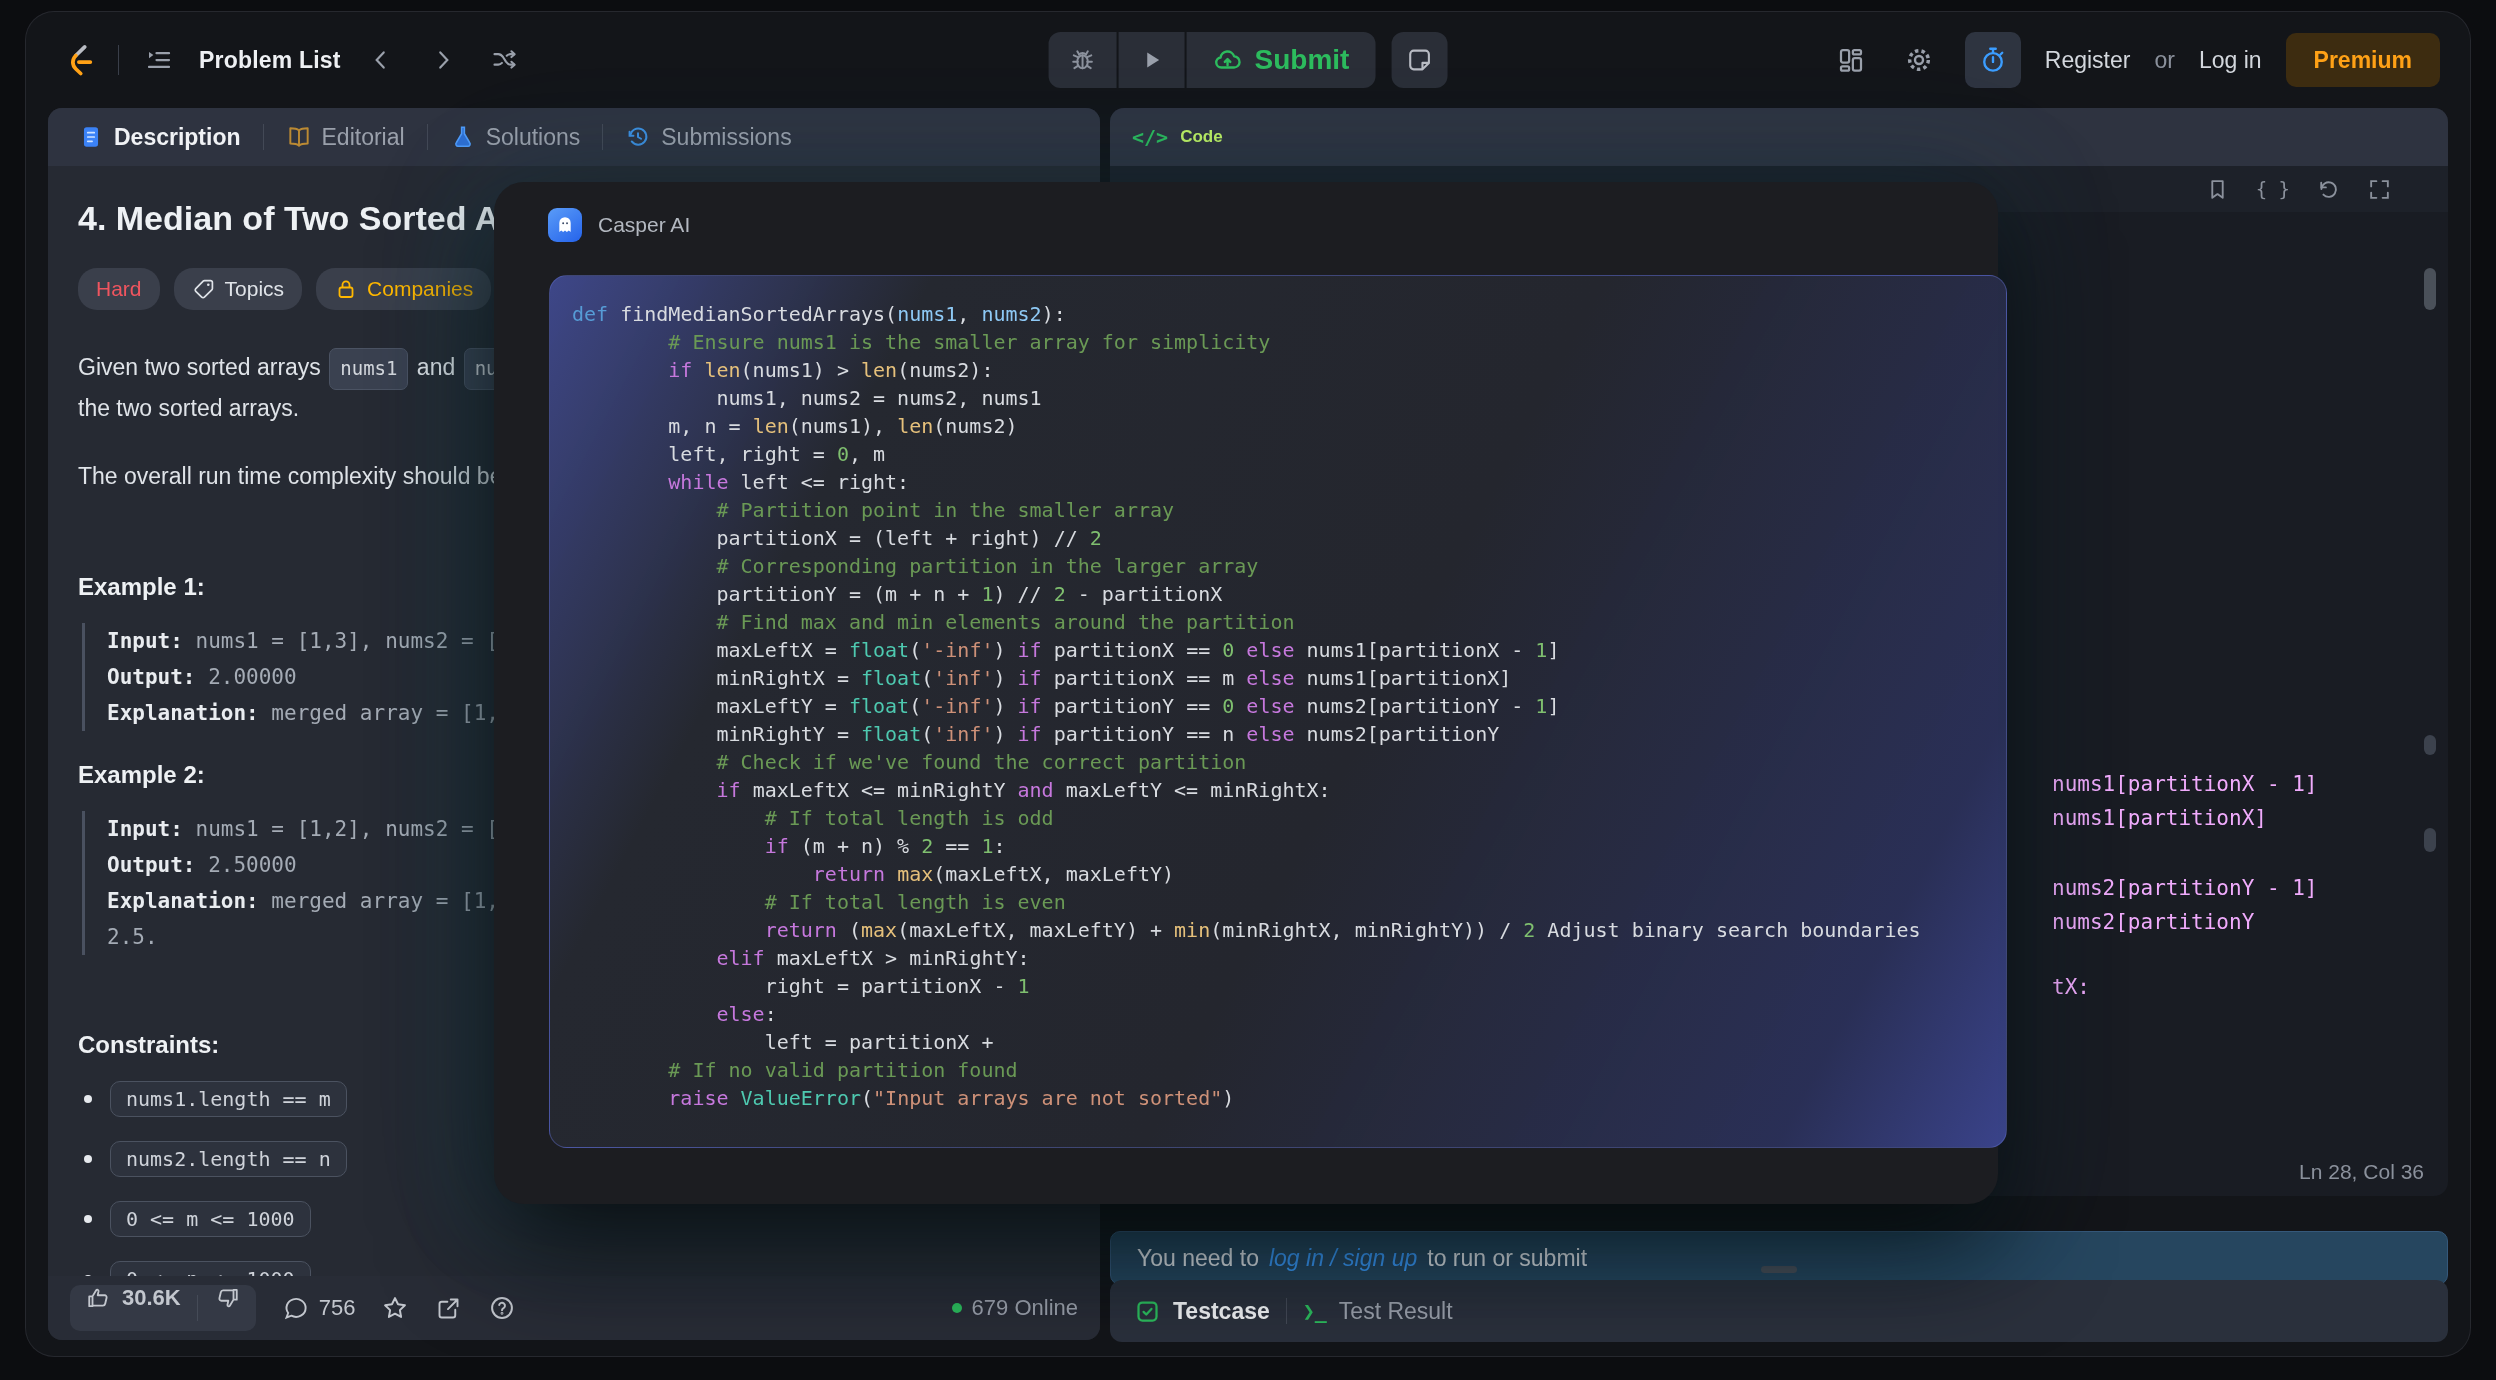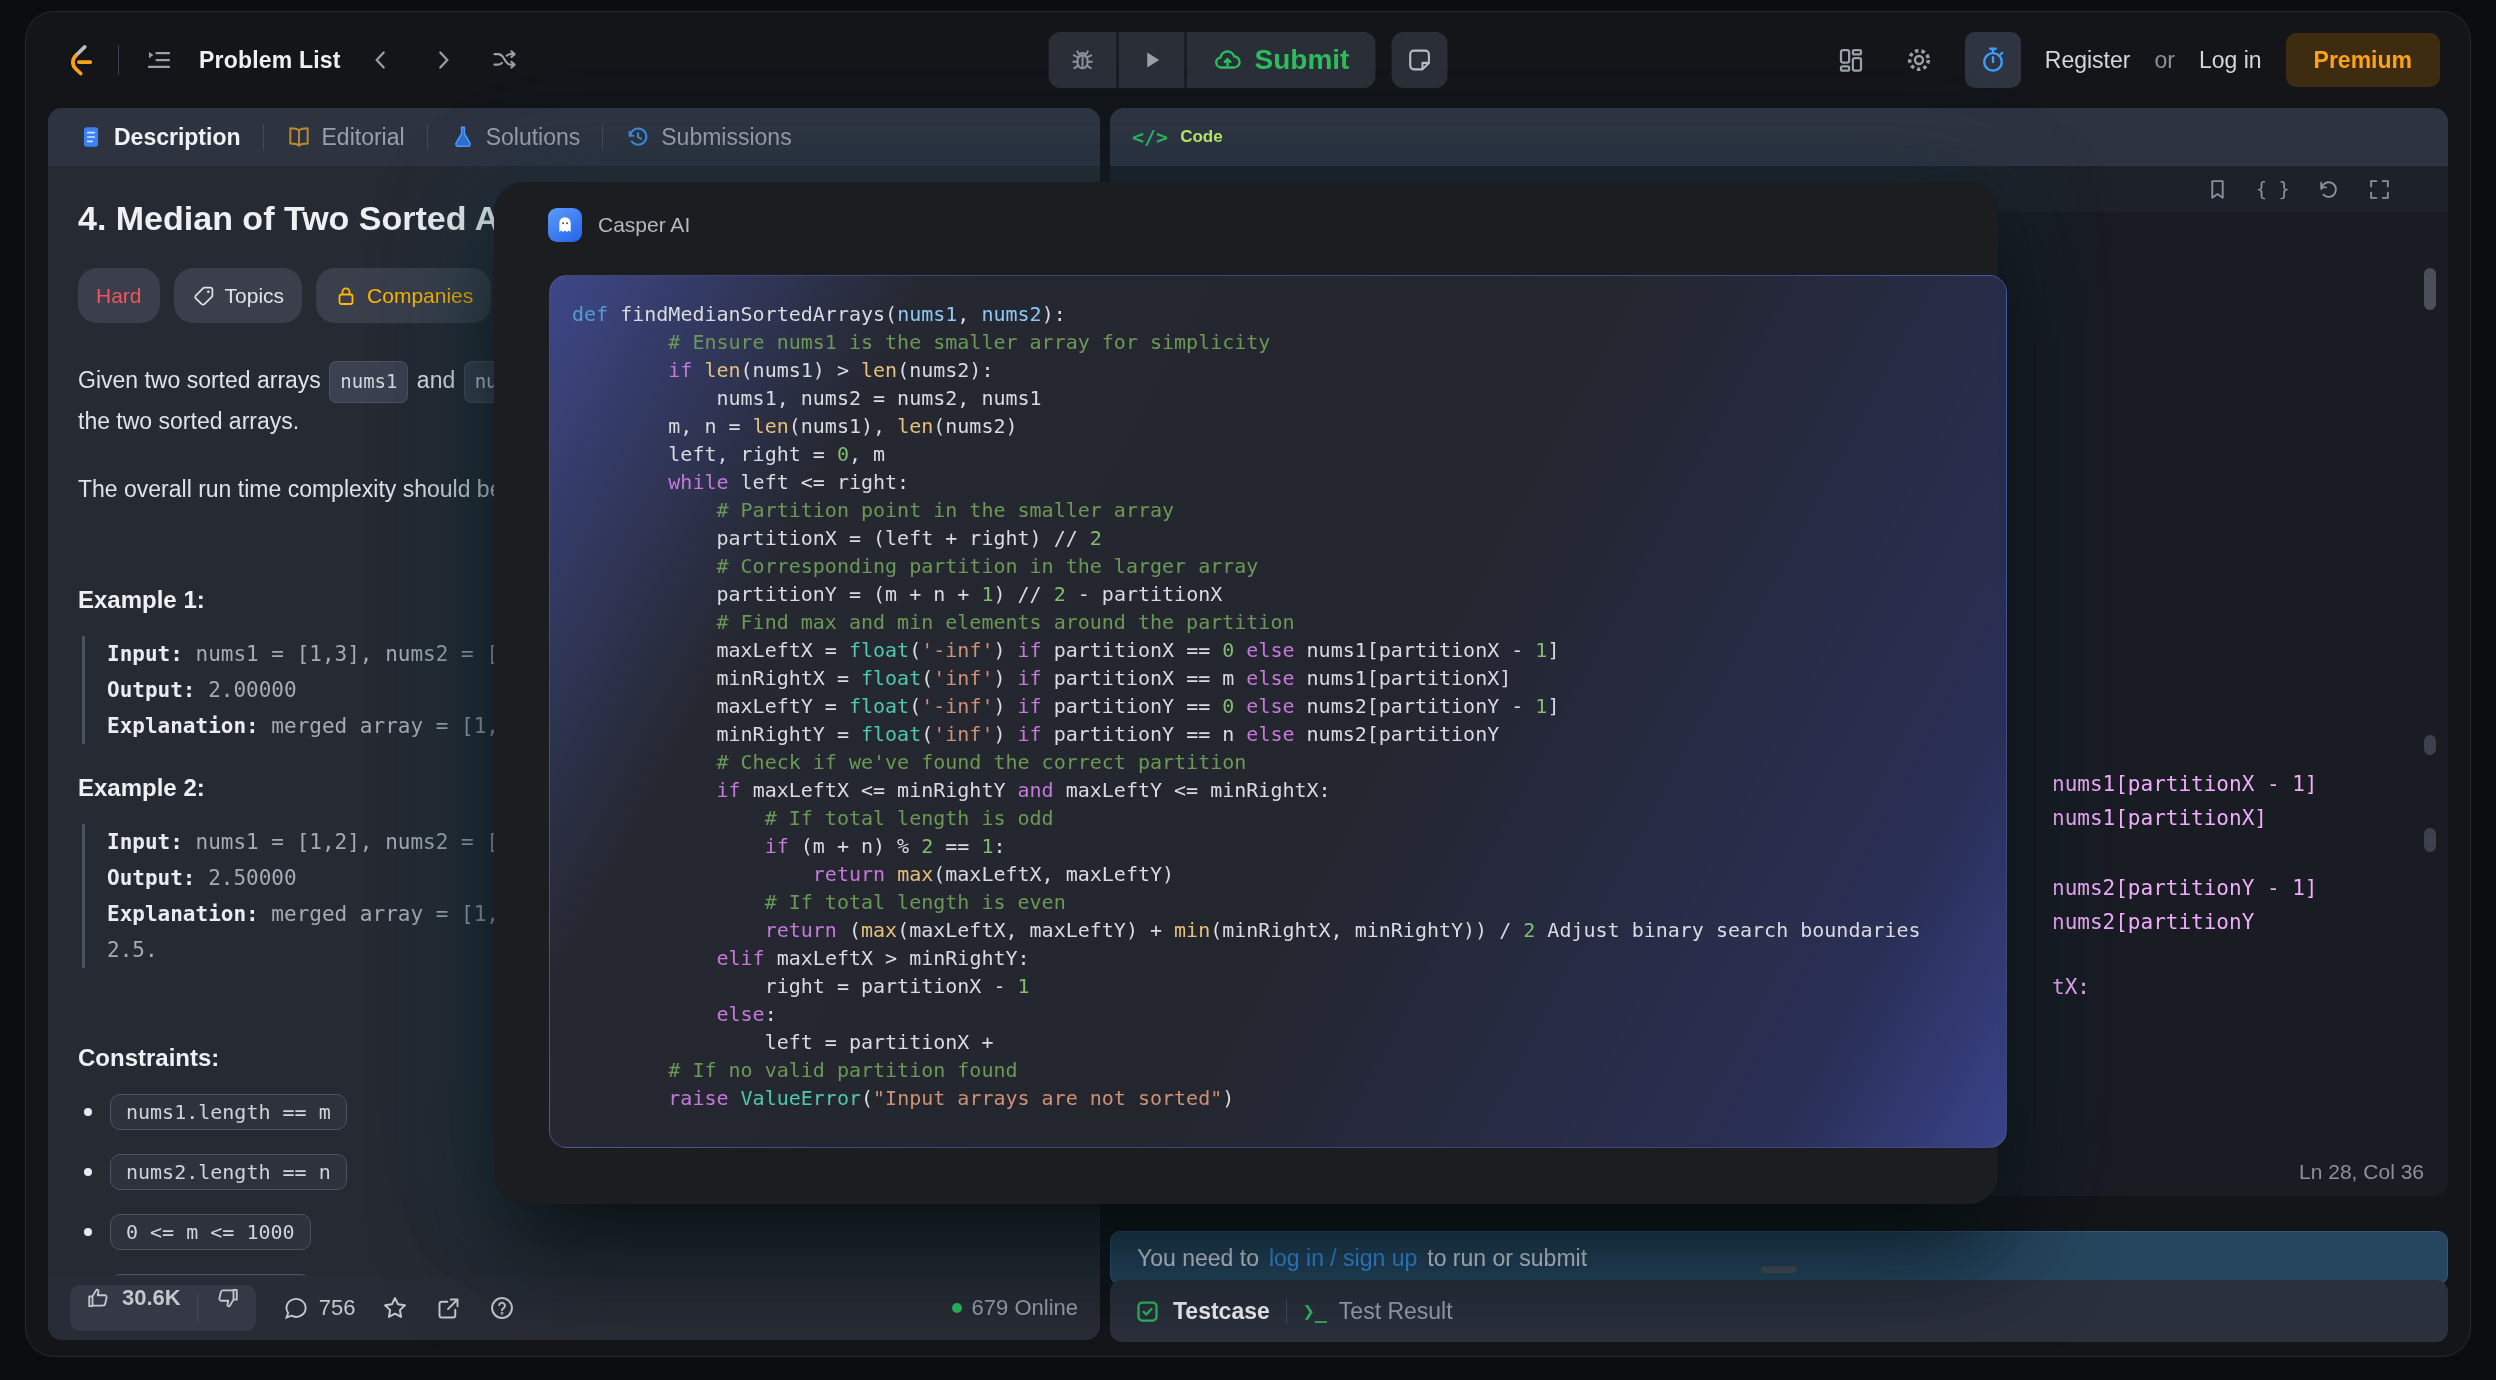--- a/index.html
+++ b/index.html
@@ -27,21 +27,21 @@
 
   
   .left-panel { position:absolute; left:22px; top:96px; width:1052px; height:1232px; background:#262a33; border-radius:14px; overflow:hidden; }
   .tabbar { position:absolute; top:0; left:0; right:0; height:58px; background:#2e3340; display:flex; align-items:center; padding:0 22px; gap:14px; }
   .tab { display:flex; align-items:center; gap:10px; padding:0 8px; font-size:23px; color:#9aa0ab; cursor:pointer; }
   .tab.active { color:#f0f2f5; font-weight:700; }
   .tab-sep { width:1px; height:26px; background:#434956; }
   .lp-body { position:absolute; top:58px; left:0; right:0; bottom:64px; padding:30px 36px 0 30px; overflow:hidden; }
   .p-title { font-size:34px; line-height:44px; font-weight:700; color:#eef1f4; white-space:nowrap; }
   .badges { display:flex; gap:14px; margin-top:28px; }
-  .pill { height:55px; border-radius:19px; background:#3a3f4b; display:flex; align-items:center; gap:9px; padding:0 18px; font-size:21px; color:#dfe3e8; cursor:pointer; }
+  .pill { height:42px; border-radius:19px; background:#3a3f4b; display:flex; align-items:center; gap:9px; padding:0 18px; font-size:21px; color:#dfe3e8; cursor:pointer; }
   .pill .hard { color:#f0555f; }
   .pill .comp { color:#ffb800; }
   .desc-line { margin-top:0; white-space:nowrap; font-size:23px; line-height:37px; color:#dfe3e8; }
   .desc-block { margin-top:38px; }
   .chip { display:inline-block; background:#3a4150; border:1px solid #4b5363; border-radius:7px; padding:1px 10px 2px; font-family:"DejaVu Sans Mono",monospace; font-size:19px; color:#d3d7dd; margin:0 2px; vertical-align:baseline; }
   .sec-h { font-size:24px; font-weight:700; color:#eef1f4; }
   .ex-block { margin-top:22px; border-left:3px solid #4a5160; padding-left:22px; margin-left:4px; }
   .ex-block .cl { font-family:"DejaVu Sans Mono",monospace; font-size:21px; line-height:36px; white-space:pre; }
   .t-eb { color:#e9ecf0; font-weight:700; }
   .t-ev { color:#a4abb5; }
@@ -62,21 +62,21 @@
   .editor-panel { position:absolute; top:0; left:0; right:0; height:1088px; background:#191c23; border-radius:14px; overflow:hidden; }
   .code-header { position:absolute; top:0; left:0; right:0; height:58px; background:#2e3340; display:flex; align-items:center; padding:0 22px; gap:12px; }
   .code-icon { color:#2cbb5d; font-family:"DejaVu Sans Mono",monospace; font-weight:700; font-size:20px; }
   .code-title { color:#bef264; font-size:17px; font-weight:700; }
   .ed-toolbar { position:absolute; top:58px; left:0; right:0; height:46px; background:#1d2129; display:flex; align-items:center; justify-content:flex-end; gap:26px; padding-right:56px; }
   .ed-toolbar .ticon { color:#8b919c; cursor:pointer; display:flex; align-items:center; font-family:"DejaVu Sans Mono",monospace; font-size:19px; }
   .ed-frag { position:absolute; font-family:"DejaVu Sans Mono",monospace; font-size:21px; color:#f0abfc; white-space:pre;margin-left:38px; }
   .scroll-mark { position:absolute; left:1314px; width:12px; background:#3c424d; border-radius:6px; cursor:pointer; }
   .ln-status { position:absolute; right:24px; bottom:12px; color:#8b919c; font-size:21px; }
   .banner { position:absolute; top:1098px; left:0; right:0; height:54px; background:#26465f; border:1px solid #35587a; border-radius:10px; display:flex; align-items:center; padding:0 26px; gap:10px; font-size:23px; color:#e3e7ec;margin-top:25px; }
-  .banner a { color:#3b9dff; cursor:pointer; text-decoration:none; }
+  .banner a { color:#3b9dff; cursor:pointer; text-decoration:none;font-style:italic; }
   .drag-handle { position:absolute; top:1158px; left:50%; transform:translateX(-50%); width:36px; height:7px; border-radius:4px; background:#4a4f5a; cursor:pointer; }
   .tc-panel { position:absolute; top:1172px; left:0; right:0; height:62px; background:#2a303c; border-radius:12px; display:flex; align-items:center; padding:0 24px; gap:16px; }
   .tc-tab { display:flex; align-items:center; gap:12px; cursor:pointer; font-size:23px; }
   .tc-tab .lbl-on { color:#f0f2f5; font-weight:700; }
   .tc-tab .lbl-off { color:#9aa0ab; }
   .term-icon { color:#2cbb5d; font-family:"DejaVu Sans Mono",monospace; font-size:20px; font-weight:700; }
 
   
   .modal { position:absolute; left:468px; top:170px; width:1504px; height:1022px; background:#1c1d21; border-radius:30px; z-index:50;
            box-shadow:0 40px 110px rgba(0,0,0,.8), 0 0 120px 18px rgba(56,189,248,.08), -30px 30px 90px rgba(34,211,238,.07); }

